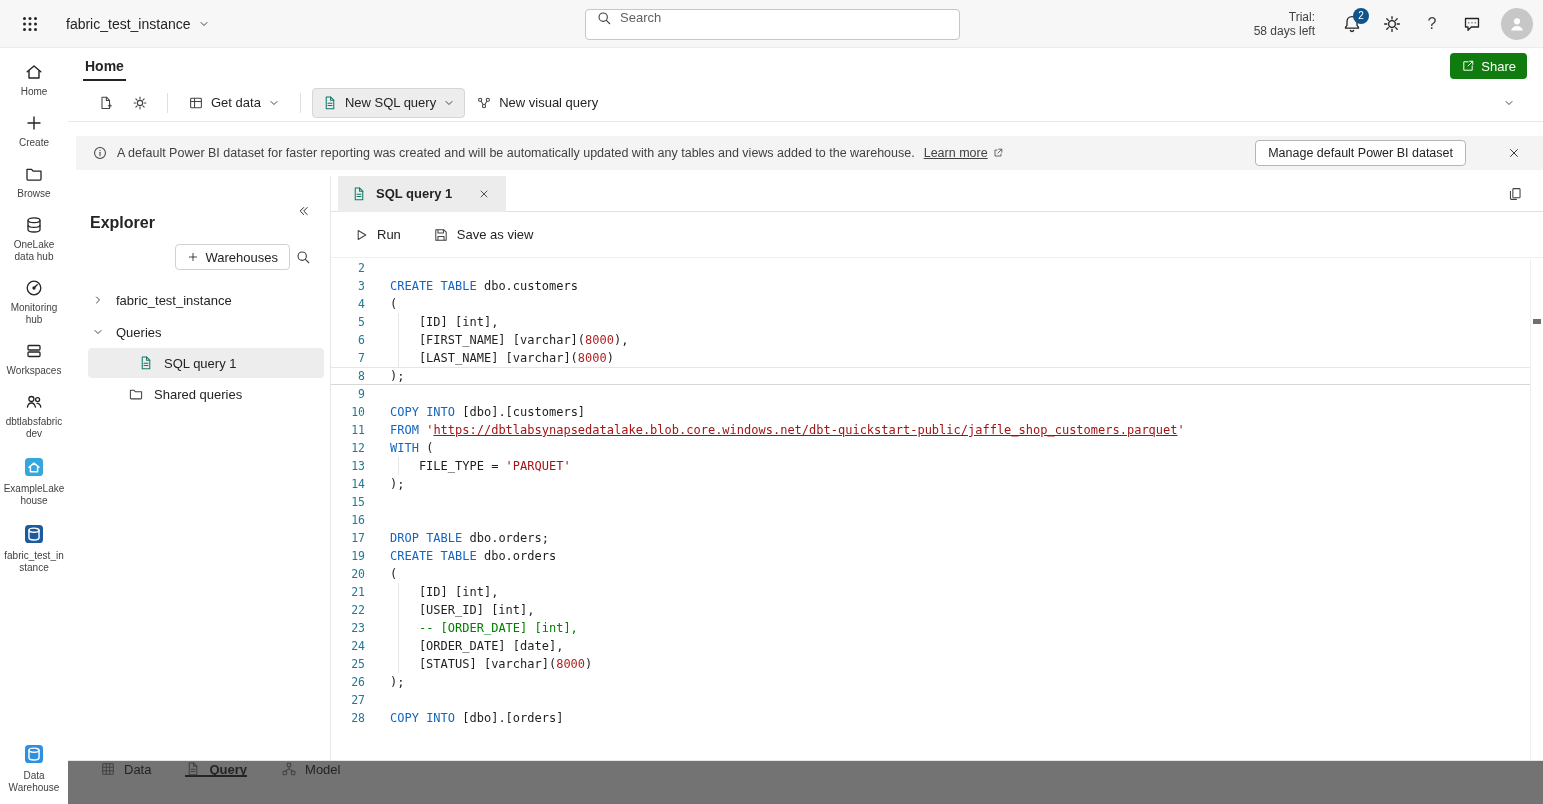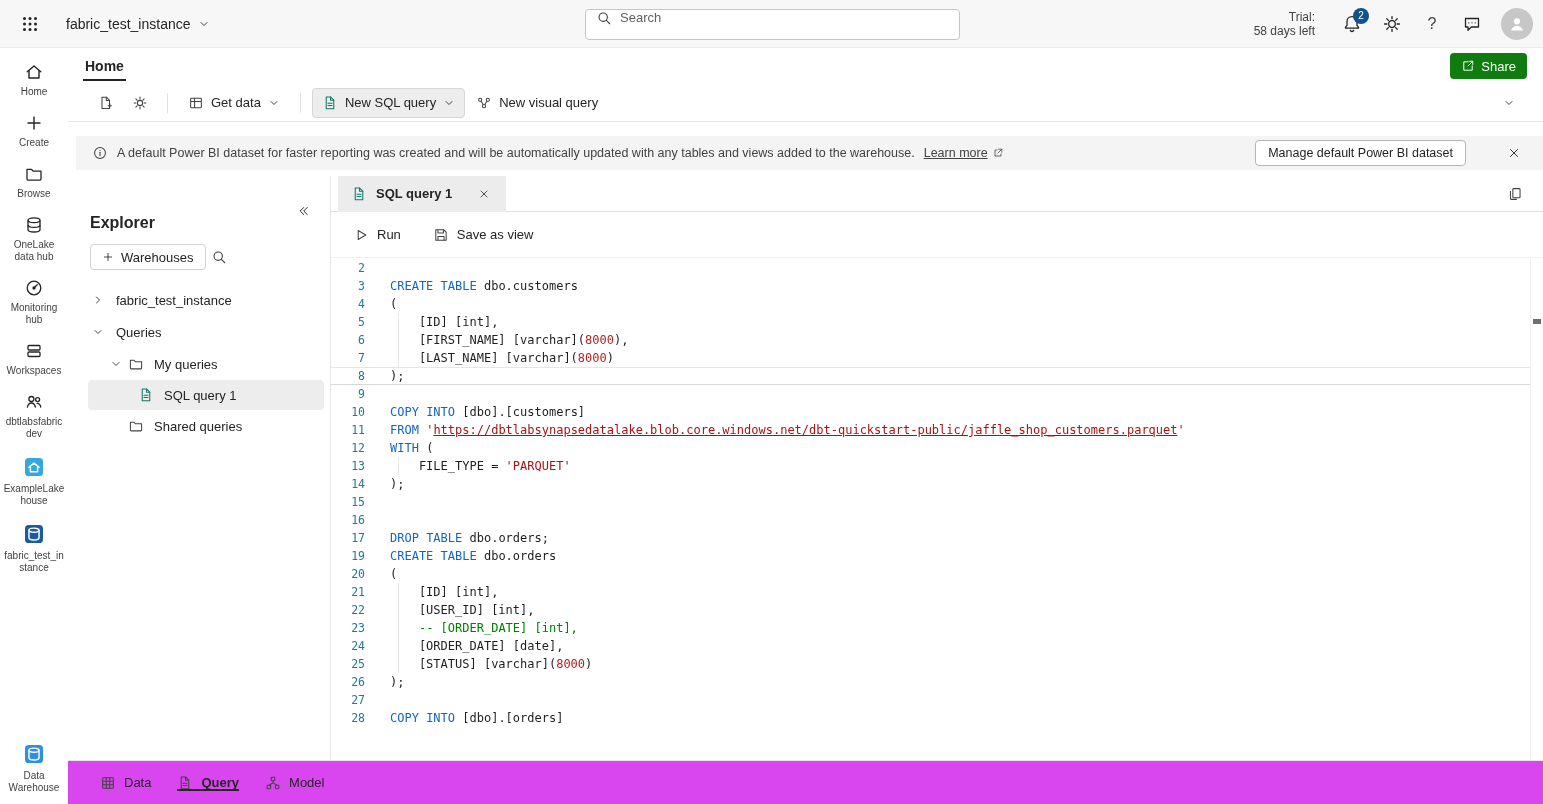--- a/index.html
+++ b/index.html
@@ -49,21 +49,21 @@
   .banner{position:absolute;left:76px;right:0;top:136px;height:34px;background:#f4f4f4;display:flex;align-items:center;padding:0 16px;gap:9px;}
   .banner-text{font-size:12.5px;color:#424242;}
   .banner-link{font-size:12.5px;color:#424242;text-decoration:underline;display:flex;align-items:center;gap:4px;}
   .banner-spacer{flex:1;}
   .manage-btn{height:26px;border:1px solid #b5b5b5;border-radius:4px;background:#fff;padding:0 12px;font-size:12.5px;color:#242424;margin-right:26px;}
 
   
   .explorer{position:absolute;left:76px;top:176px;width:254px;bottom:44px;background:#fff;}
   .exp-header{display:flex;align-items:center;justify-content:space-between;padding:14px 14px 6px 14px;}
   .exp-title{font-size:16px;font-weight:700;margin-top:24px;}
-  .exp-row2{display:flex;align-items:center;justify-content:flex-start;padding:6px 14px 10px 14px;}
+  .exp-row2{display:flex;align-items:center;justify-content:flex-end;padding:6px 14px 10px 14px;}
   .warehouses-btn{height:26px;border:1px solid #d1d1d1;border-radius:4px;background:#fff;display:flex;align-items:center;gap:7px;padding:0 11px;font-size:13px;}
   .tree{margin-top:4px;}
   .tree-row{height:32px;display:flex;align-items:center;gap:0;font-size:13px;color:#242424;}
   .tree-row .chev{flex:0 0 16px;display:flex;justify-content:center;}
   .tree-row .ticon{flex:0 0 16px;margin-left:4px;display:flex;justify-content:center;}
   .tree-label{margin-left:10px;white-space:nowrap;}
   .t-l0{padding-left:14px;}
   .t-l1{padding-left:32px;}
   .t-l2noc{padding-left:52px;}
   .tree-row.selected{margin:0 6px 0 12px;background:#ededed;border-radius:4px;height:30px;padding-left:50px;}
@@ -85,21 +85,21 @@
   .tk-k{color:var(--kw,#1565c0);}
   .tk-s{color:var(--str,#a31515);}
   .tk-l{color:var(--str,#a31515);text-decoration:underline;}
   .tk-c{color:var(--com,#008000);}
   .tk-n{color:var(--num,#b22222);}
   .tk-p{color:#1f1f1f;}
   .overview{position:absolute;right:0;top:83px;bottom:0;width:13px;background:#fff;border-left:1px solid #efefef;}
   .ov-mark{position:absolute;left:2px;right:2px;top:60px;height:5px;background:#6f6f6f;}
 
   
-  .bottombar{position:absolute;left:68px;right:0;bottom:0;height:44px;background:#d946ef;border-top:1px solid #e6e6e6;display:flex;align-items:center;padding-left:32px;gap:26px;}
+  .bottombar{position:absolute;left:68px;right:0;bottom:0;height:44px;background:#737373;border-top:1px solid #e6e6e6;display:flex;align-items:flex-start;padding-left:32px;gap:34px;}
   .bb-item{display:flex;align-items:center;gap:8px;font-size:13px;color:#242424;}
   .bb-item.active{font-weight:700;box-shadow:inset 0 -2px 0 #242424;}
 </style>
 </head>
 <body>
 
 <svg width="0" height="0" style="position:absolute" aria-hidden="true">
 <defs>
   <g id="i-waffle" fill="currentColor">
         <circle cx="4.5" cy="4.5" r="1.5"></circle>
@@ -465,33 +465,20 @@
         </span>
       <span class="tree-label">fabric_test_instance</span>
     </div>
     <div class="tree-row t-l0">
       <span class="chev">
           <svg class="ic12" viewBox="0 0 20 20">
             <use href="#i-chevD"></use>
           </svg>
         </span>
       <span class="tree-label">Queries</span>
-    </div>
-    <div class="tree-row t-l1">
-      <span class="chev">
-          <svg class="ic12" viewBox="0 0 20 20">
-            <use href="#i-chevD"></use>
-          </svg>
-        </span>
-      <span class="ticon">
-          <svg class="ic" viewBox="0 0 20 20">
-            <use href="#i-folder"></use>
-          </svg>
-        </span>
-      <span class="tree-label">My queries</span>
     </div>
     <div class="tree-row selected">
       <span class="ticon" style="margin-left:0">
           <svg class="ic" style="color:#117865" viewBox="0 0 20 20">
             <use href="#i-sqldoc"></use>
           </svg>
         </span>
       <span class="tree-label">SQL query 1</span>
     </div>
     <div class="tree-row t-l2noc">

